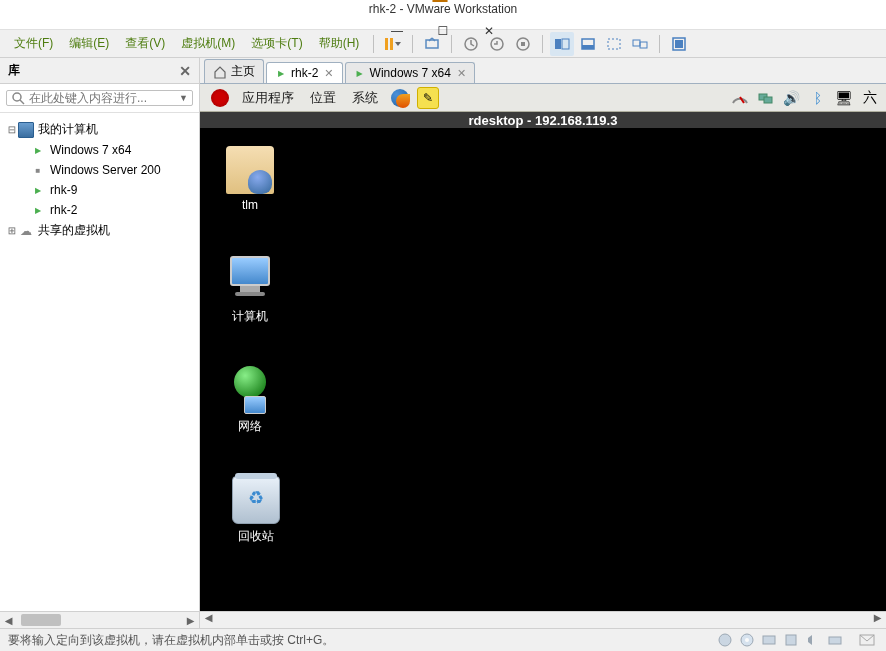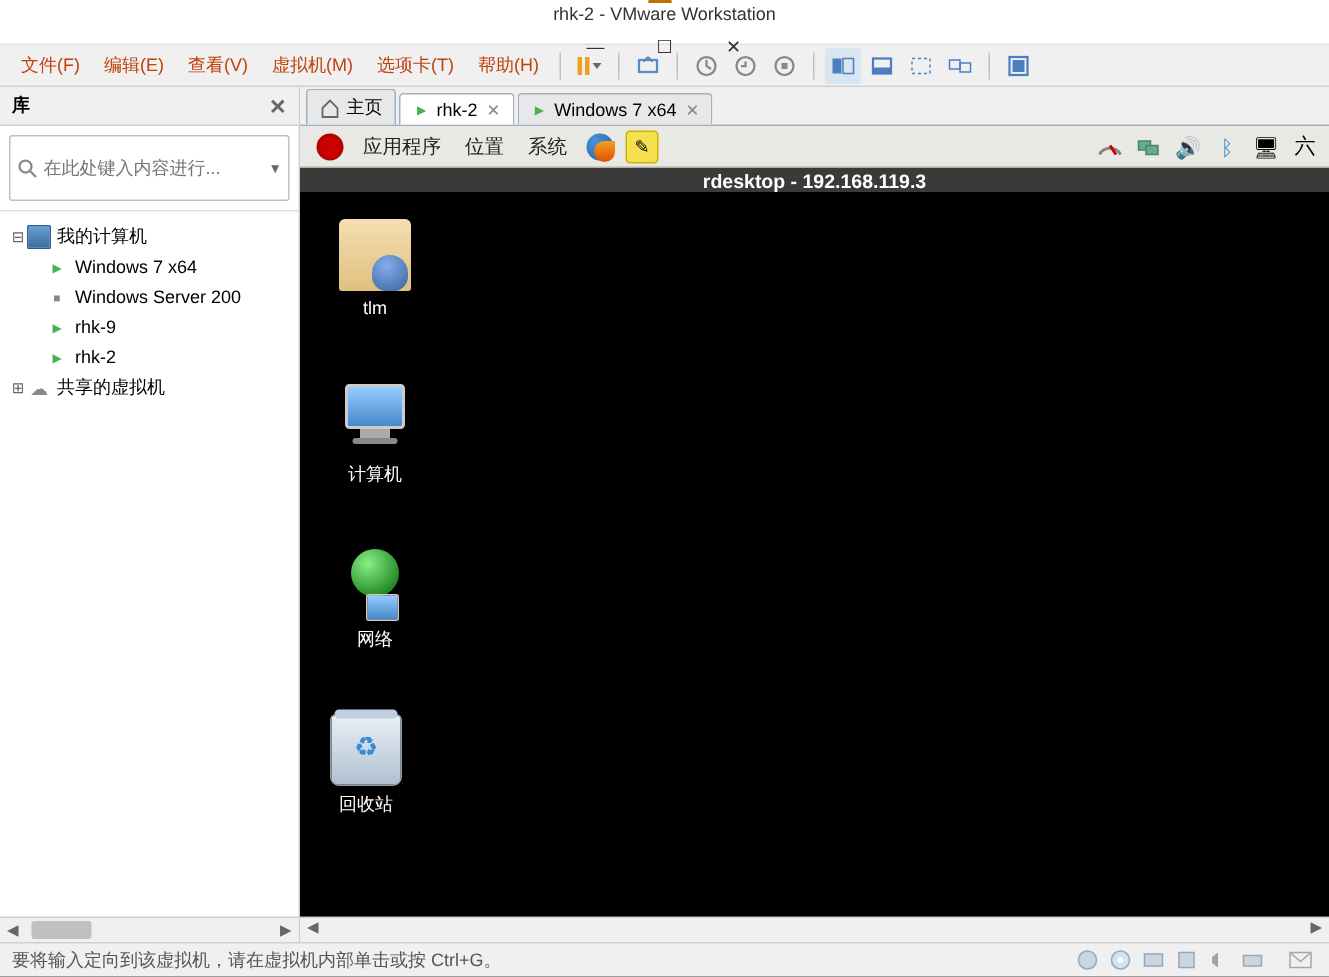--- a/index.html
+++ b/index.html
@@ -7,34 +7,34 @@
 
 
 .titlebar { height:30px; background:#fff; display:flex; align-items:center; padding:0 8px; border-bottom:1px solid #e0e0e0;flex-direction:column; }
 .app-icon { width:16px; height:16px; background:linear-gradient(135deg,#f0a020,#e08000); border-radius:3px; border:1px solid #c07000; margin-right:6px; }
 .titletext { flex:1; font-size:12px; color:#333; }
 .winbtns { display:flex; gap:0; }
 .winbtn { width:46px; height:30px; display:flex; align-items:center; justify-content:center; color:#333; cursor:pointer; }
 
 
 .menubar { height:28px; background:#f0f0f0; display:flex; align-items:center; padding:0 6px; border-bottom:1px solid #d0d0d0; }
-.menuitem { padding:4px 8px; font-size:12px; color:#c2410c; cursor:pointer; }
+.menuitem { padding:4px 8px; font-size:12px; color:#4d7c0f; cursor:pointer; }
 .toolbar-sep { width:1px; height:18px; background:#c0c0c0; margin:0 6px; }
 .tool-btn { width:24px; height:24px; display:flex; align-items:center; justify-content:center; cursor:pointer; margin:0 1px; border-radius:2px; }
 .pause-ico { display:flex; gap:2px; }
 .pause-ico span { width:3px; height:12px; background:#f0a020; }
 .arrow-down { width:0; height:0; border-left:3px solid transparent; border-right:3px solid transparent; border-top:4px solid #666; margin-left:2px; }
 
 
 .main { display:flex; height:570px; }
 .sidebar { width:200px; border-right:1px solid #d0d0d0; display:flex; flex-direction:column; background:#fff; }
 .sidehdr { height:26px; display:flex; align-items:center; padding:0 8px; font-size:12px; font-weight:bold; background:#f0f0f0; border-bottom:1px solid #d0d0d0; }
 .sidehdr .x { margin-left:auto; cursor:pointer; font-size:14px; color:#666; }
 .search { padding:6px; border-bottom:1px solid #e0e0e0; }
-.searchbox { display:flex; align-items:center; border:1px solid #c0c0c0; border-radius:2px; padding:14px 4px; background:#fff; }
+.searchbox { display:flex; align-items:center; border:1px solid #c0c0c0; border-radius:2px; padding:0 4px; background:#fff; }
 .searchbox svg { flex-shrink:0; }
 .searchin { border:none; outline:none; flex:1; font-size:12px; margin-left:4px; color:#999; width:100px; }
 .tree { flex:1; overflow:auto; padding:6px 2px; }
 .tree-node { display:flex; align-items:center; padding:2px 4px; font-size:12px; cursor:pointer; white-space:nowrap; }
 .exp { width:12px; text-align:center; color:#666; font-size:10px; }
 .ind1 { padding-left:28px; }
 .ticon { width:16px; height:16px; margin-right:4px; display:inline-flex; align-items:center; justify-content:center; }
 .ticon.comp { background:linear-gradient(#6a9ed0,#3a6ea0); border:1px solid #2a5e90; border-radius:1px; }
 .ticon.vm { font-size:11px; }
 .ticon.on::before { content:"▶"; color:#4caf50; font-size:8px; }
@@ -296,21 +296,21 @@
           <div class="dimg folder-user"></div>
           <div>tlm</div>
         </div>
         <div class="dicon" style="left:10px;top:230px">
           <div class="dimg net-ico">
               <div class="globe"></div>
               <div class="sm"></div>
             </div>
           <div>网络</div>
         </div>
-        <div class="dicon" style="left:4px;top:340px">
+        <div class="dicon" style="left:16px;top:340px">
           <div class="dimg trash-ico"></div>
           <div>回收站</div>
         </div>
       </div>
     </div>
 
     <div class="content-scroll">
       <span class="arr">◀</span>
         <div style="flex:1"></div>
         <span class="arr">▶</span>

